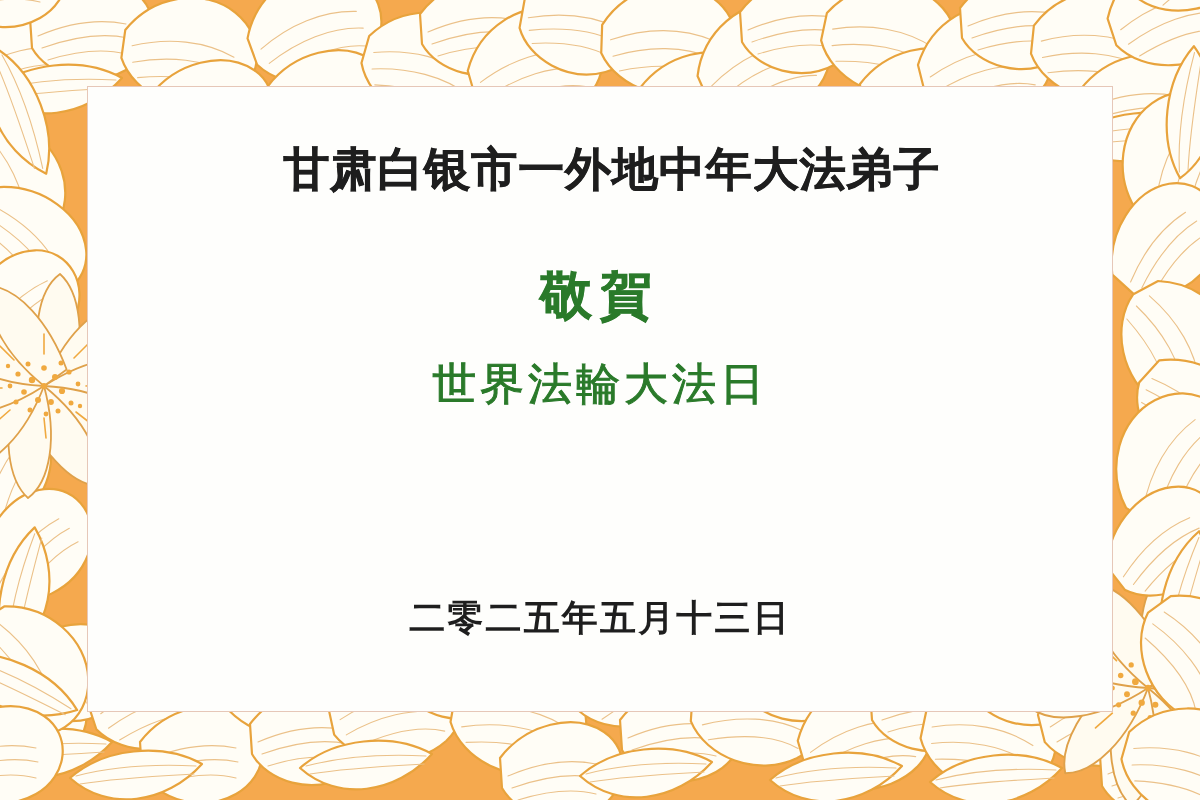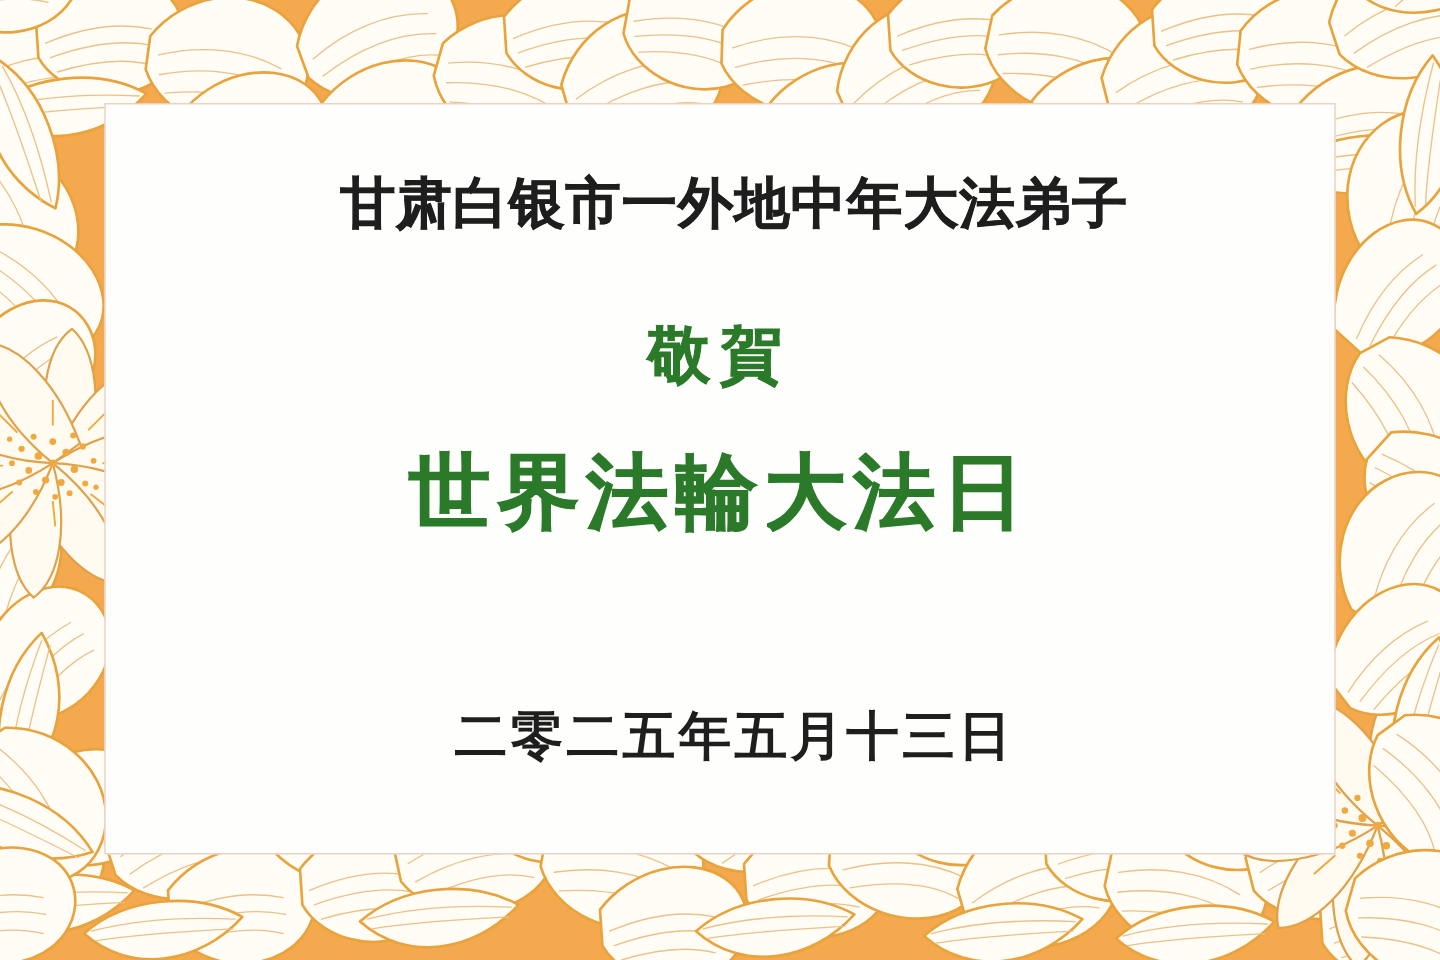--- a/index.html
+++ b/index.html
@@ -64,34 +64,34 @@
     margin-top: 60px;
     font-size: 52px;
     font-weight: 700;
     color: #2A7A2A;
     font-family: Liberation Sans, sans-serif;
     letter-spacing: 0.16em;
     -webkit-text-stroke: 0.8px #2A7A2A;
   }
 
   #occasion {
-    margin-top: 34px;
-    font-size: 68px;
-    font-weight: 700;
+    margin-top: 24px;
+    font-size: 44px;
+    font-weight: 400;
     color: #2A7A2A;
     font-family: "DejaVu Serif", "Liberation Serif", serif;
     letter-spacing: 0.09em;
     -webkit-text-stroke: 1px #2A7A2A;
   }
 
   #date {
     position: absolute;
     bottom: 68px;
-    left: 12px;
-    font-size: 44px;
+    left: 0;
+    font-size: 36px;
     font-weight: 700;
     color: #1E1E1E;
     font-family: "DejaVu Serif", "Liberation Serif", serif;
     letter-spacing: 0.06em;
   }
 </style>
 </head>
 <body>
 
 <div id="card">

